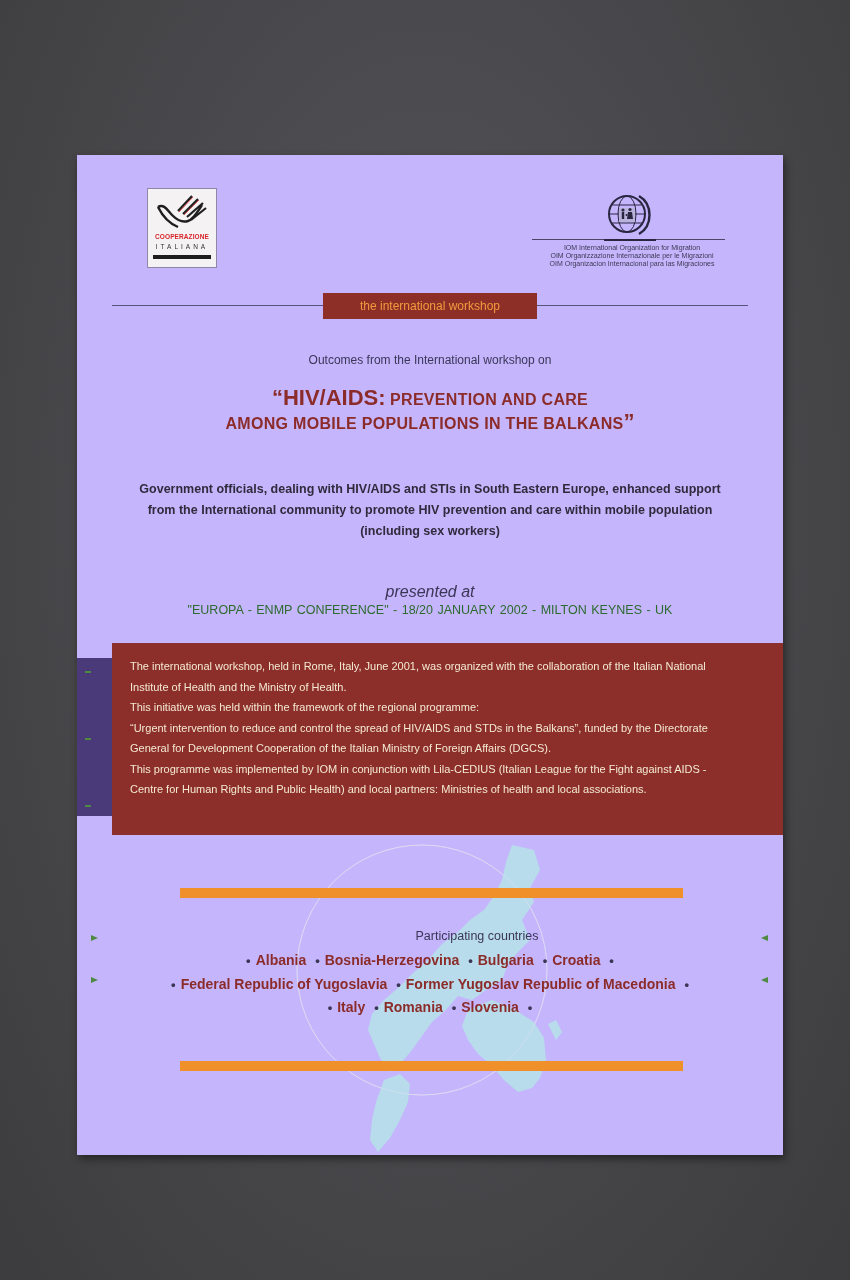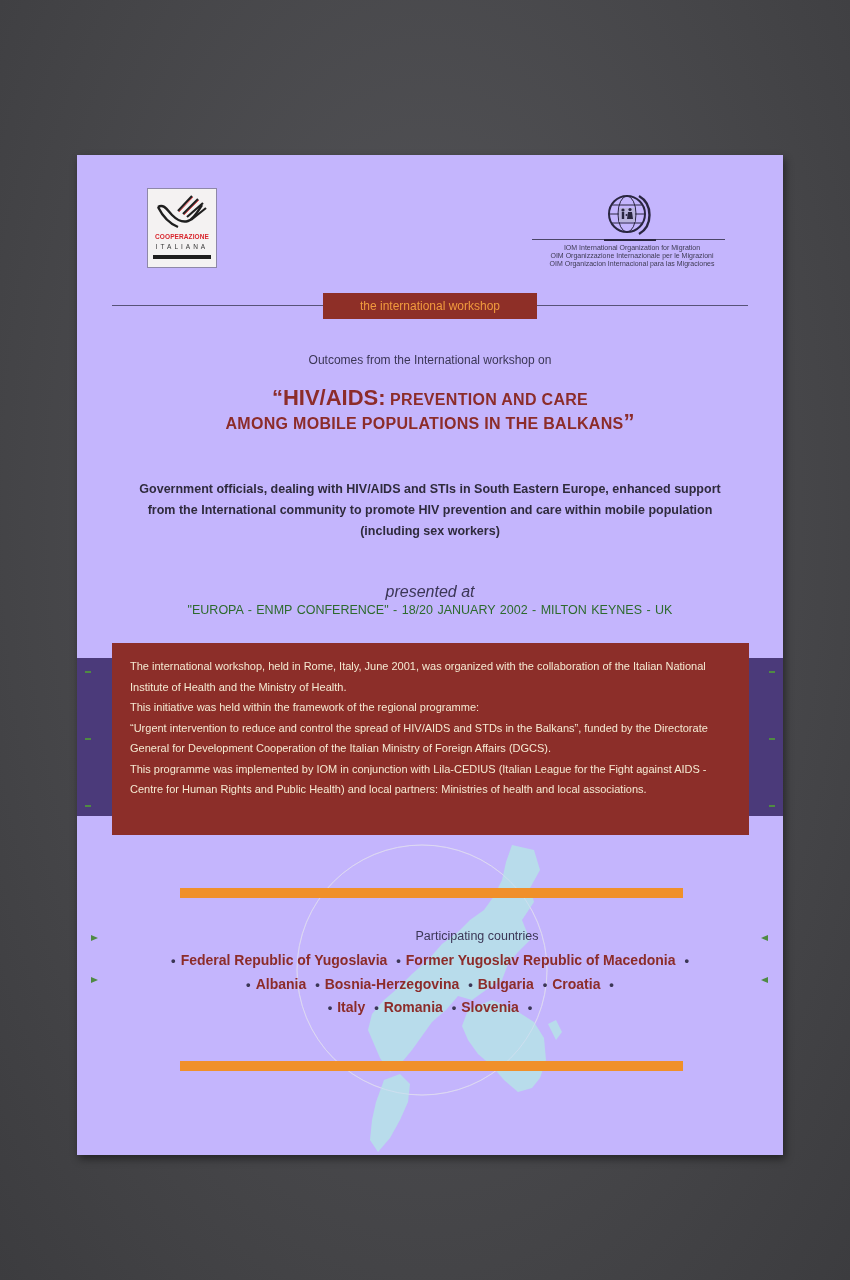--- a/index.html
+++ b/index.html
@@ -65,20 +65,21 @@
   }
   .conference {
     position: absolute; left: 0; width: 706px; top: 448px; text-align: center;
     font-size: 12.5px; color: #2d6a2d; word-spacing: 1px;
   }
   .purple-band { position: absolute; left: 0; top: 503px; width: 706px; height: 158px; background: #4b3a7a; }
   .band-tick { position: absolute; width: 6px; height: 2px; background: #4f8a43; }
   .red-box {
     position: absolute; left: 35px; top: 488px; width: 637px; height: 192px;
     background: #8c2e29;
+    padding-left: 45px;
   }
   .red-box p {
     margin: 0; position: absolute; left: 18px; top: 13px; width: 605px;
     font-size: 11px; line-height: 20.5px; color: #f4ead2;
   }
   .globe { position: absolute; left: 195px; top: 685px; width: 320px; height: 320px; }
   .orange-bar { position: absolute; left: 103px; width: 503px; height: 10px; background: #f0902a; }
   .pc-label {
     position: absolute; left: 0; width: 800px; top: 774px; text-align: center;
     font-size: 12.5px; color: #3b3656;
@@ -186,32 +187,32 @@
   <div class="orange-bar" style="top:906px"></div>
 
   <div class="side-arrow arrow-l" style="left:14px;top:780px"></div>
   <div class="side-arrow arrow-l" style="left:14px;top:822px"></div>
   <div class="side-arrow arrow-r" style="left:684px;top:780px"></div>
   <div class="side-arrow arrow-r" style="left:684px;top:822px"></div>
 
   <div class="pc-label">Participating countries</div>
   <div class="countries">
     <div>
-      <span class="dot">•</span><span>Federal Republic of Yugoslavia</span>
-      <span class="dot">•</span><span>Former Yugoslav Republic of Macedonia</span>
-      <span class="dot">•</span>
-    </div>
-    <div>
       <span class="dot">•</span><span>Albania</span>
       <span class="dot">•</span><span>Bosnia-Herzegovina</span>
       <span class="dot">•</span><span>Bulgaria</span>
       <span class="dot">•</span><span>Croatia</span>
       <span class="dot">•</span>
     </div>
     <div>
+      <span class="dot">•</span><span>Federal Republic of Yugoslavia</span>
+      <span class="dot">•</span><span>Former Yugoslav Republic of Macedonia</span>
+      <span class="dot">•</span>
+    </div>
+    <div>
       <span class="dot">•</span><span>Italy</span>
       <span class="dot">•</span><span>Romania</span>
       <span class="dot">•</span><span>Slovenia</span>
       <span class="dot">•</span>
     </div>
   </div>
 
 </div>
 
 </body></html>

